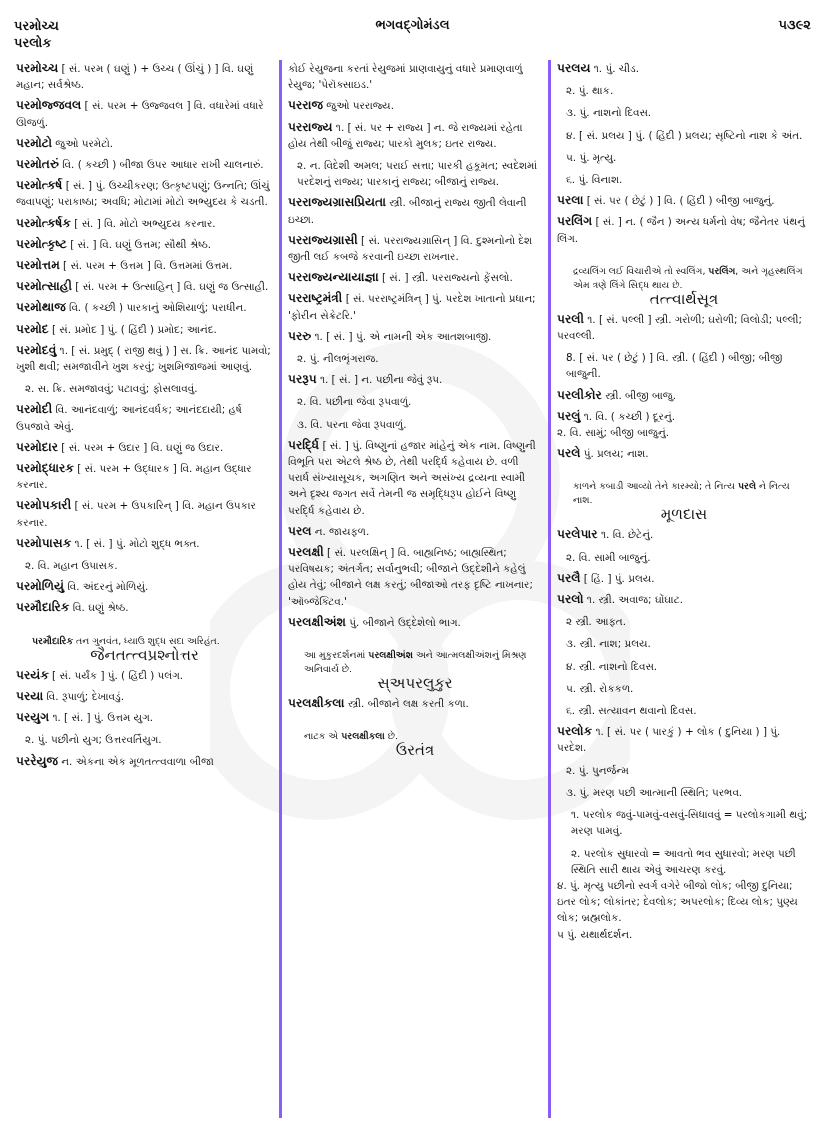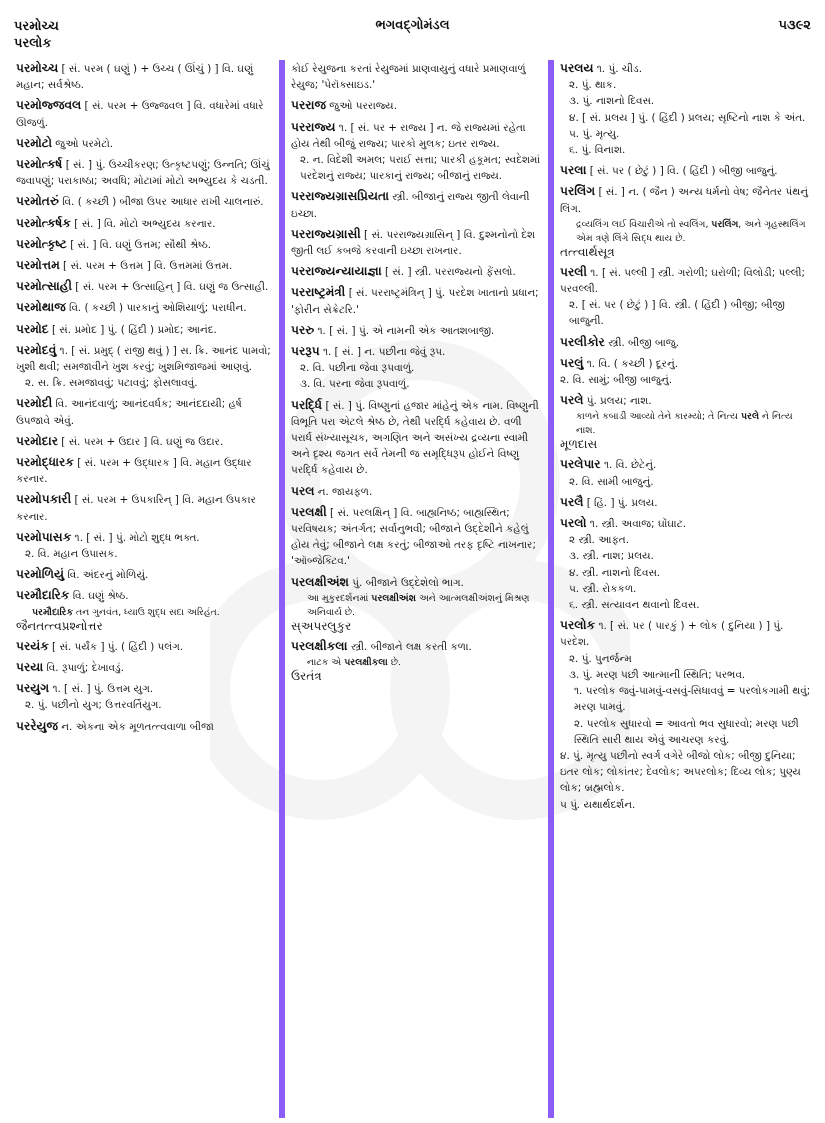--- a/index.html
+++ b/index.html
@@ -18,28 +18,28 @@
   .hdr-center { position: absolute; left: 0; right: 0; top: 17px; text-align: center; font-weight: bold; font-size: 13px; }
   .hdr-right { position: absolute; right: 14px; top: 17px; font-weight: bold; font-size: 13px; }
   .columns {
     position: absolute; left: 10px; top: 60px; width: 808px; height: 1058px;
     display: flex;
   }
   .col {
     width: 269px; padding: 0 6px; box-sizing: border-box; overflow: hidden;
     font-size: 10.4px; line-height: 16.2px;
   }
-  .col + .col { border-left: 6px solid #8b5cf6; }
+  .col + .col { border-left: 3px solid #8b5cf6; }
   .entry { margin: 0 0 5px 0; }
   .entry .hw { font-weight: bold; font-size: 12.2px; }
   .entry .def { }
-  .sense { padding-left: 9px; margin-top: 0; }
-  .quote { padding-left: 16px; font-size: 9.4px; line-height: 14px; margin-top: 1px; }
+  .sense { padding-left: 9px; margin-top: 6px; }
+  .quote { padding-left: 16px; font-size: 9.4px; line-height: 14px; margin-top: 18px; }
   .quote b { font-weight: bold; }
-  .source { text-align: left; font-size: 12px; line-height: 14px; }
+  .source { text-align: center; font-size: 15px; line-height: 14px; }
   .sub { padding-left: 14px; }
   .sub2 { padding-left: 0; }
 </style>
 </head>
 <body>
 
 <svg class="watermark" viewBox="0 0 420 560">
   <circle cx="210" cy="150" r="120" fill="none" stroke="#555" stroke-width="40"></circle>
   <circle cx="110" cy="360" r="110" fill="none" stroke="#555" stroke-width="40"></circle>
   <circle cx="310" cy="360" r="110" fill="none" stroke="#555" stroke-width="40"></circle>
@@ -59,24 +59,24 @@
       <div class="entry">
         <div><span class="hw">પરમોચ્ચ</span> <span class="def">[ સં. પરમ ( ઘણું ) + ઉચ્ચ ( ઊંચું ) ] વિ. ઘણું મહાન; સર્વશ્રેષ્ઠ.</span></div>
       </div>
       <div class="entry">
         <div><span class="hw">પરમોજ્જવલ</span> <span class="def">[ સં. પરમ + ઉજ્જવલ ] વિ. વધારેમાં વધારે ઊજળું.</span></div>
       </div>
       <div class="entry">
         <div><span class="hw">પરમોટો</span> <span class="def">જુઓ પરમેટો.</span></div>
       </div>
       <div class="entry">
+        <div><span class="hw">પરમોતરું</span> <span class="def">વિ. ( કચ્છી ) બીજા ઉપર આધાર રાખી ચાલનારું.</span></div>
+      </div>
+      <div class="entry">
         <div><span class="hw">પરમોત્કર્ષ</span> <span class="def">[ સં. ] પું. ઉચ્ચીકરણ; ઉત્કૃષ્ટપણું; ઉન્નતિ; ઊંચું જવાપણું; પરાકાષ્ઠા; અવધિ; મોટામાં મોટો અભ્યુદય કે ચડતી.</span></div>
-      </div>
-      <div class="entry">
-        <div><span class="hw">પરમોતરું</span> <span class="def">વિ. ( કચ્છી ) બીજા ઉપર આધાર રાખી ચાલનારું.</span></div>
       </div>
       <div class="entry">
         <div><span class="hw">પરમોત્કર્ષક</span> <span class="def">[ સં. ] વિ. મોટો અભ્યુદય કરનાર.</span></div>
       </div>
       <div class="entry">
         <div><span class="hw">પરમોત્કૃષ્ટ</span> <span class="def">[ સં. ] વિ. ઘણું ઉત્તમ; સૌથી શ્રેષ્ઠ.</span></div>
       </div>
       <div class="entry">
         <div><span class="hw">પરમોત્તમ</span> <span class="def">[ સં. પરમ + ઉત્તમ ] વિ. ઉત્તમમાં ઉત્તમ.</span></div>
       </div>
@@ -149,20 +149,21 @@
         <div><span class="hw">પરરાજ્યગ્રાસી</span> <span class="def">[ સં. પરરાજ્યગ્રાસિન્ ] વિ. દુશ્મનોનો દેશ જીતી લઈ કબજે કરવાની ઇચ્છા રાખનાર.</span></div>
       </div>
       <div class="entry">
         <div><span class="hw">પરરાજ્યન્યાયાજ્ઞા</span> <span class="def">[ સં. ] સ્ત્રી. પરરાજ્યનો ફેંસલો.</span></div>
       </div>
       <div class="entry">
         <div><span class="hw">પરરાષ્ટ્રમંત્રી</span> <span class="def">[ સં. પરરાષ્ટ્રમંત્રિન્ ] પું. પરદેશ ખાતાનો પ્રધાન; 'ફોરીન સેક્રેટરિ.'</span></div>
       </div>
       <div class="entry">
         <div><span class="hw">પરરુ</span> <span class="def">૧. [ સં. ] પું. એ નામની એક આતશબાજી.</span></div>
+        <div class="sense">૨. પું. નીલભૃંગરાજ.</div>
       </div>
       <div class="entry">
         <div><span class="hw">પરરૂપ</span> <span class="def">૧. [ સં. ] ન. પછીના જેવું રૂપ.</span></div>
         <div class="sense">૨. વિ. પછીના જેવા રૂપવાળું.</div>
         <div class="sense">૩. વિ. પરના જેવા રૂપવાળું.</div>
       </div>
       <div class="entry">
         <div><span class="hw">પરર્દ્ધિ</span> <span class="def">[ સં. ] પું. વિષ્ણુનાં હજાર માંહેનું એક નામ. વિષ્ણુની વિભૂતિ પરા એટલે શ્રેષ્ઠ છે, તેથી પરર્દ્ધિ કહેવાય છે. વળી પરાર્ધ સંખ્યાસૂચક, અગણિત અને અસંખ્ય દ્રવ્યના સ્વામી અને દૃશ્ય જગત સર્વે તેમની જ સમૃદ્ધિરૂપ હોઈને વિષ્ણુ પરર્દ્ધિ કહેવાય છે.</span></div>
       </div>
       <div class="entry">
@@ -194,21 +195,21 @@
       <div class="entry">
         <div><span class="hw">પરલા</span> <span class="def">[ સં. પર ( છેટું ) ] વિ. ( હિંદી ) બીજી બાજુનું.</span></div>
       </div>
       <div class="entry">
         <div><span class="hw">પરલિંગ</span> <span class="def">[ સં. ] ન. ( જૈન ) અન્ય ધર્મનો વેષ; જૈનેતર પંથનું લિંગ.</span></div>
         <div class="quote"><span>દ્રવ્યલિંગ લઈ વિચારીએ તો સ્વલિંગ, </span><b>પરલિંગ</b><span>, અને ગૃહસ્થલિંગ એમ ત્રણે લિંગે સિદ્ધ થાય છે.</span></div>
         <div class="source">તત્ત્વાર્થસૂત્ર</div>
       </div>
       <div class="entry">
         <div><span class="hw">પરલી</span> <span class="def">૧. [ સં. પલ્લી ] સ્ત્રી. ગરોળી; ઘરોળી; વિલોડી; પલ્લી; પરવલ્લી.</span></div>
-        <div class="sense">૨. [ સં. પર ( છેટું ) ] વિ. સ્ત્રી. ( હિંદી ) બીજી; બીજી બાજુની.</div>
+        <div class="sense">8. [ સં. પર ( છેટું ) ] વિ. સ્ત્રી. ( હિંદી ) બીજી; બીજી બાજુની.</div>
       </div>
       <div class="entry">
         <div><span class="hw">પરલીકોર</span> <span class="def">સ્ત્રી. બીજી બાજુ.</span></div>
       </div>
       <div class="entry">
         <div><span class="hw">પરલું</span> <span class="def">૧. વિ. ( કચ્છી ) દૂરનું.</span></div>
         <div class="sub2">૨. વિ. સામું; બીજી બાજુનું.</div>
       </div>
       <div class="entry">
         <div><span class="hw">પરલે</span> <span class="def">પું. પ્રલય; નાશ.</span></div>

